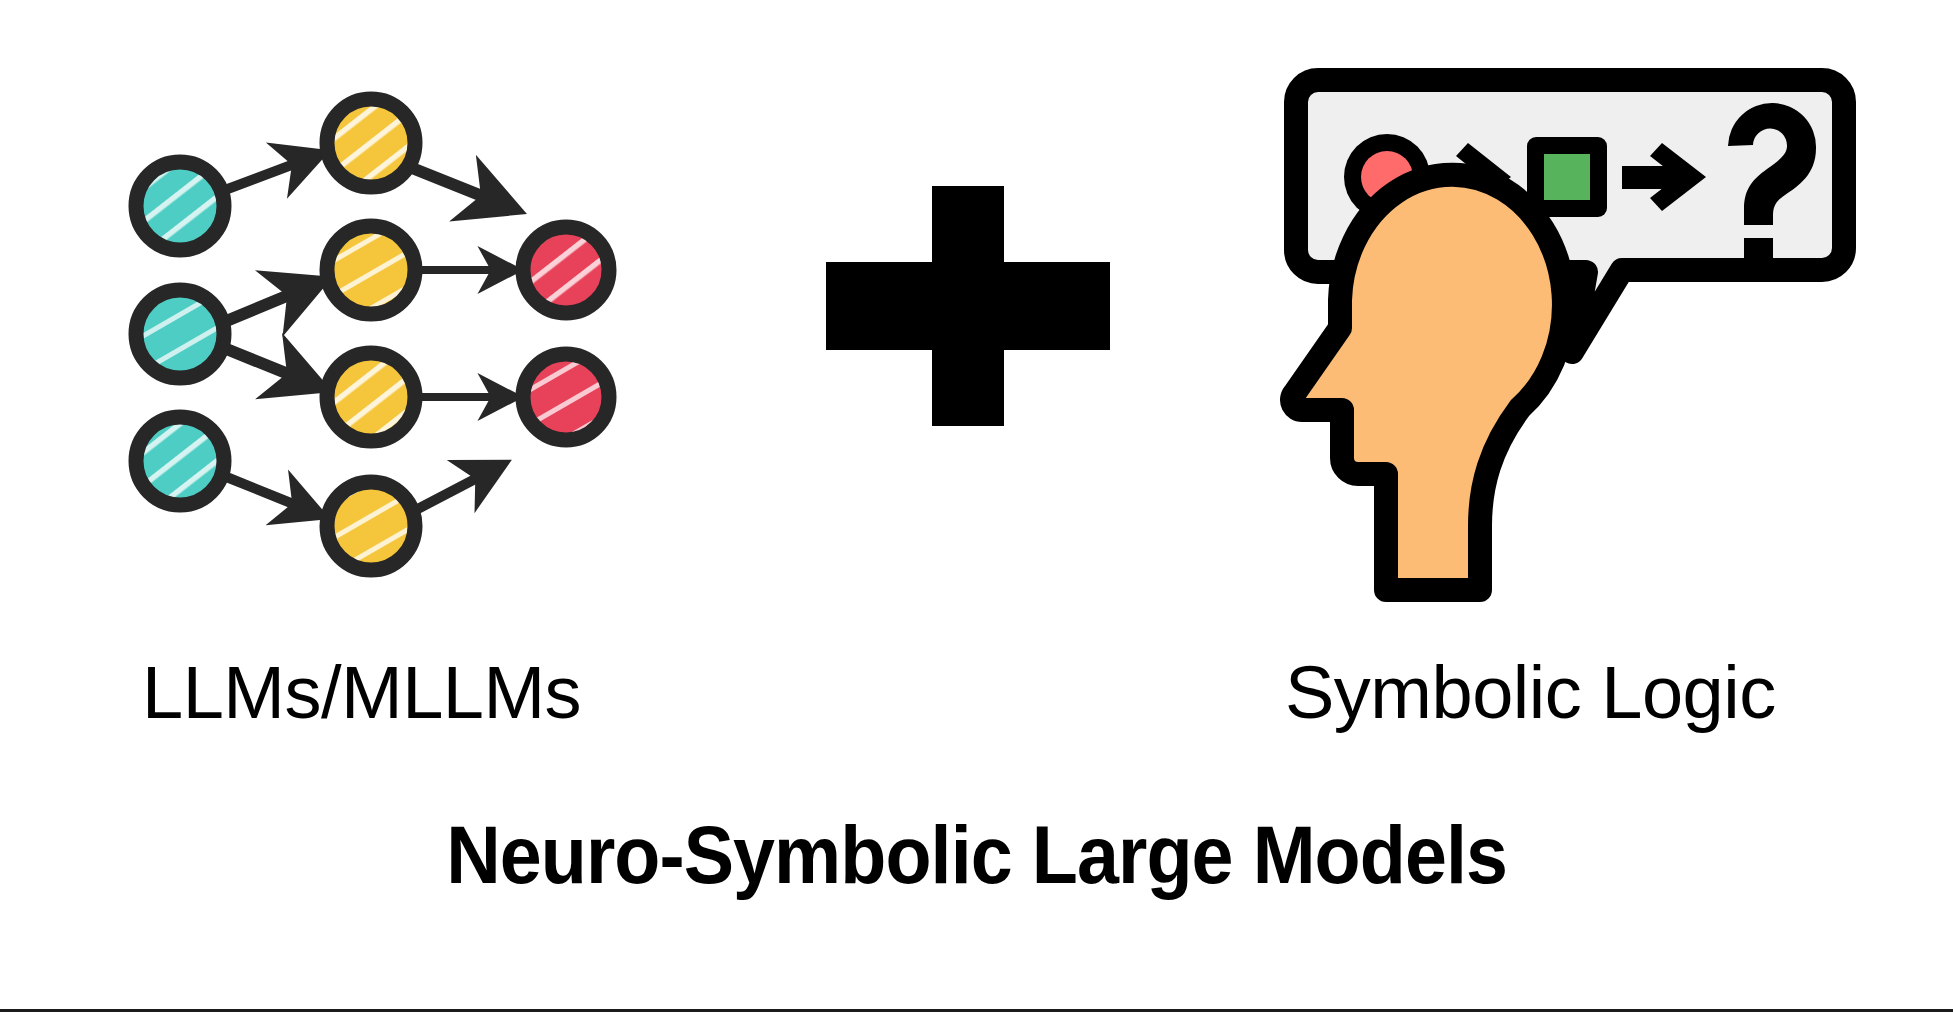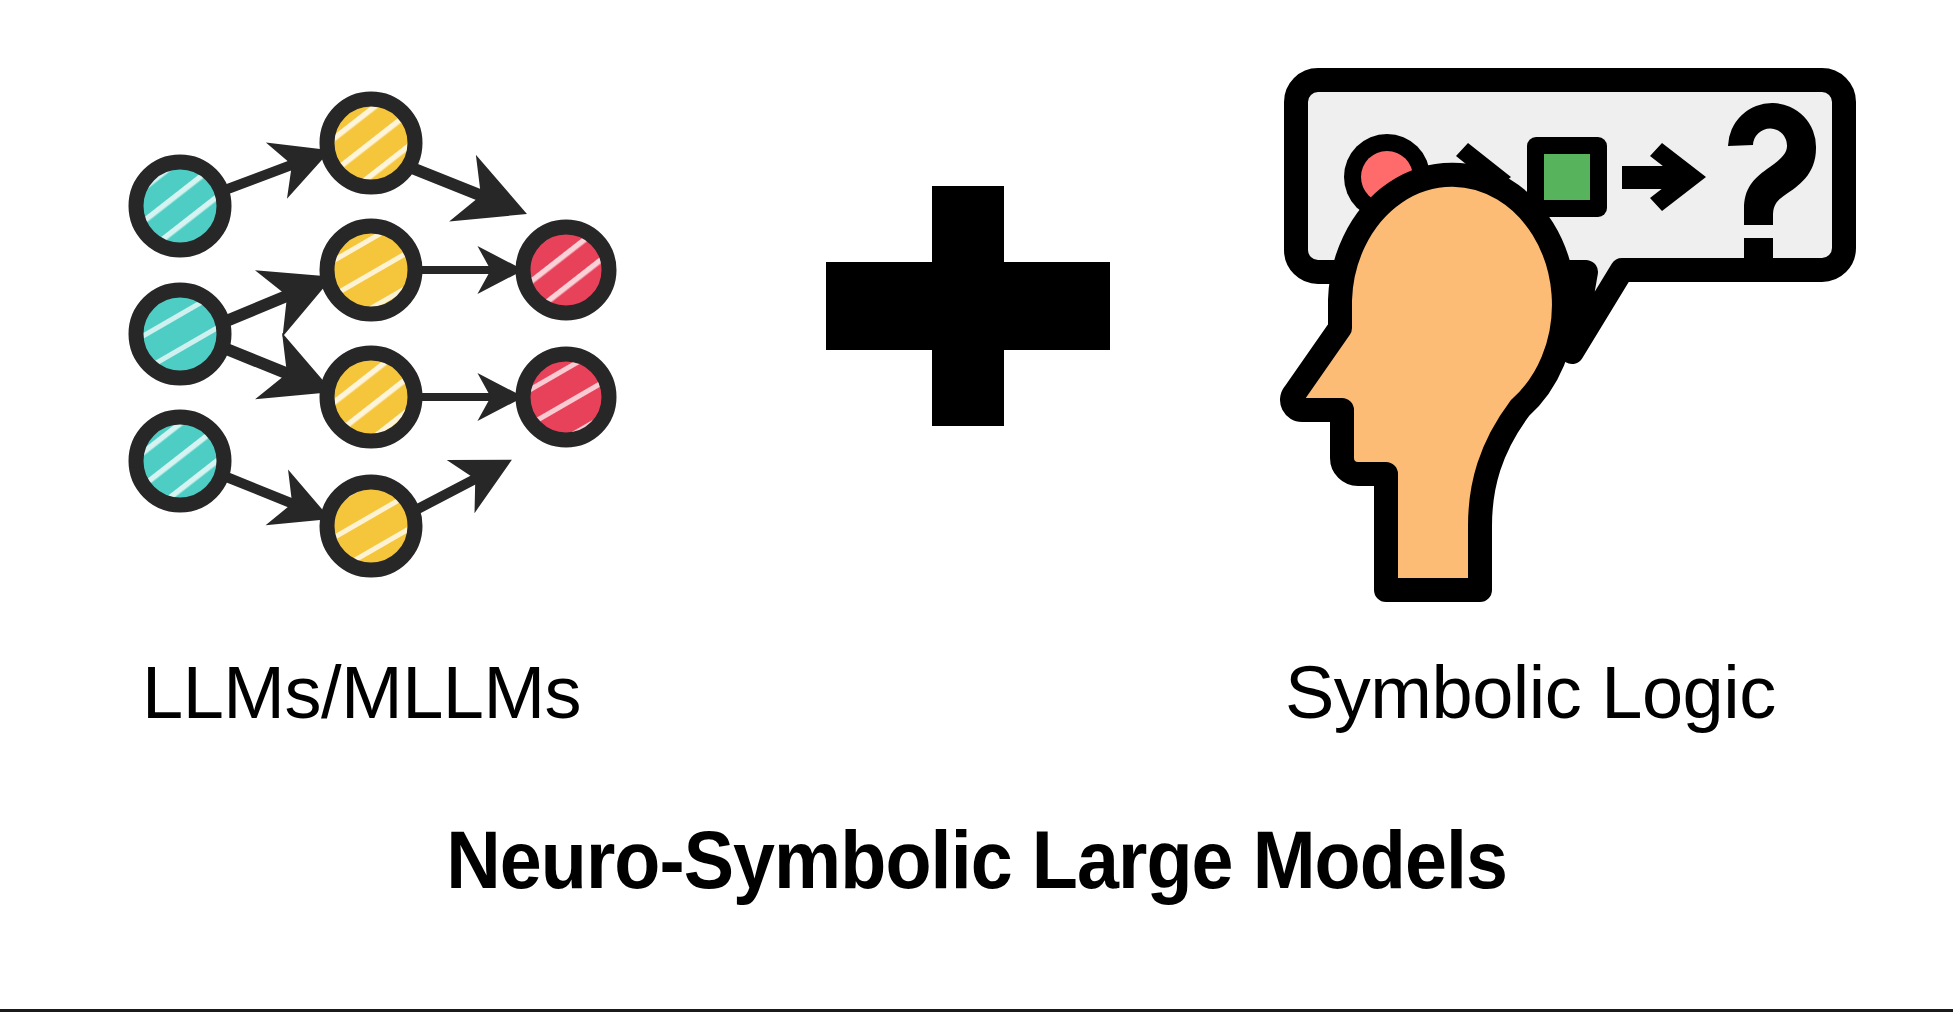--- a/index.html
+++ b/index.html
@@ -54,21 +54,21 @@
   #caption-left  { left: 142px; top: 0; }
   #caption-right { left: 1285px; top: 0; }
 
   #title-bar {
     position: absolute;
     left: 0;
     top: 805px;
     width: 1953px;
     height: 110px;
     display: flex;
-    align-items: center;
+    align-items: flex-start;
     justify-content: center;
   }
   #main-title {
     font-family: "Liberation Sans Narrow", "Liberation Sans", sans-serif;
     font-weight: 700;
     font-size: 82px;
     line-height: 100px;
     color: #000000;
     white-space: nowrap;
     letter-spacing: -1px;

